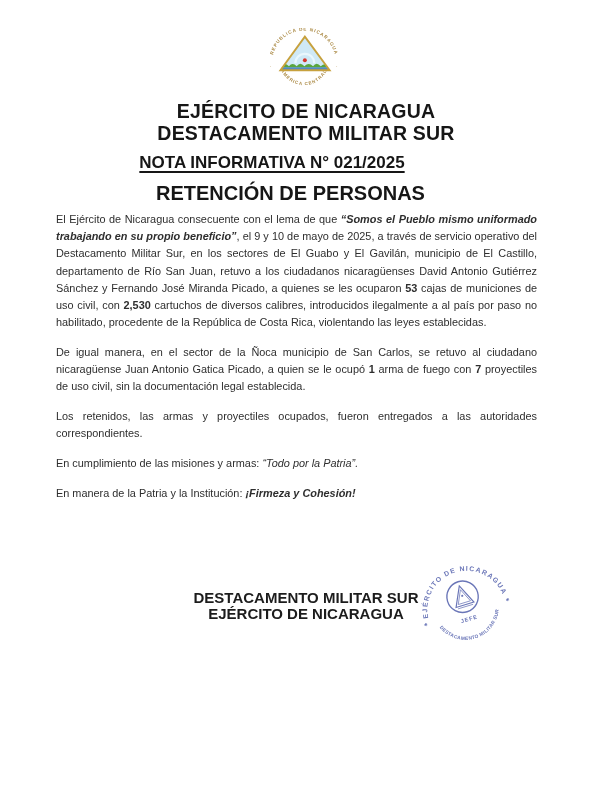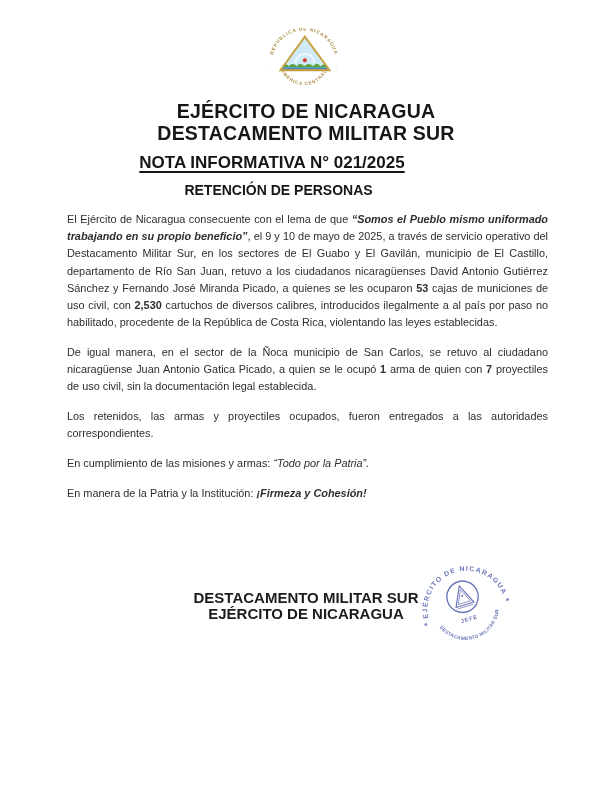--- a/index.html
+++ b/index.html
@@ -18,24 +18,24 @@
   }
   .nota-block{
     position:absolute;top:153px;left:0;width:544px;text-align:center;
   }
   .nota-block span{
     font-weight:bold;font-size:17px;color:#161616;
     text-decoration:underline;text-decoration-thickness:1.8px;text-underline-offset:3px;
   }
   .subject-block{
     position:absolute;top:182px;left:0;width:557px;text-align:center;
-    font-weight:bold;font-size:14px;color:#161616;
+    font-weight:bold;font-size:20px;color:#161616;padding-left:12px;
   }
   .body-text{
-    position:absolute;left:67px;top:211px;width:481px;
+    position:absolute;left:56px;top:211px;width:481px;
     font-size:10.9px;line-height:17.2px;color:#2e2e2e;
     text-align:justify;
   }
   .body-text p{margin:0 0 12.5px 0;}
   .signature{
     position:absolute;top:590px;left:0;width:612px;text-align:center;
     font-weight:bold;font-size:15px;line-height:15.5px;color:#1c1c1c;
   }
   .seal{
     position:absolute;left:417px;top:559px;width:98px;height:98px;
@@ -86,21 +86,21 @@
   </div>
 
   <div class="nota-block">
     <span>NOTA INFORMATIVA N° 021/2025</span>
   </div>
 
   <div class="subject-block">RETENCIÓN DE PERSONAS</div>
 
   <div class="body-text">
     <p><span>El Ejército de Nicaragua consecuente con el lema de que </span><span style="font-weight: bold; font-style: italic;">“Somos el Pueblo mismo uniformado trabajando en su propio beneficio”</span><span>, el 9 y 10 de mayo de 2025, a través de servicio operativo del Destacamento Militar Sur, en los sectores de El Guabo y El Gavilán, municipio de El Castillo, departamento de Río San Juan, retuvo a los ciudadanos nicaragüenses David Antonio Gutiérrez Sánchez y Fernando José Miranda Picado, a quienes se les ocuparon </span><span style="font-weight: bold;">53</span><span> cajas de municiones de uso civil, con </span><span style="font-weight: bold;">2,530</span><span> cartuchos de diversos calibres, introducidos ilegalmente a al país por paso no habilitado, procedente de la República de Costa Rica, violentando las leyes establecidas.</span></p>
-    <p><span>De igual manera, en el sector de la Ñoca municipio de San Carlos, se retuvo al ciudadano nicaragüense Juan Antonio Gatica Picado, a quien se le ocupó </span><span style="font-weight: bold;">1</span><span> arma de quien con </span><span style="font-weight: bold;">7</span><span> proyectiles de uso civil, sin la documentación legal establecida.</span></p>
+    <p><span>De igual manera, en el sector de la Ñoca municipio de San Carlos, se retuvo al ciudadano nicaragüense Juan Antonio Gatica Picado, a quien se le ocupó </span><span style="font-weight: bold;">1</span><span> arma de fuego con </span><span style="font-weight: bold;">7</span><span> proyectiles de uso civil, sin la documentación legal establecida.</span></p>
     <p><span>Los retenidos, las armas y proyectiles ocupados, fueron entregados a las autoridades correspondientes.</span></p>
     <p><span>En cumplimiento de las misiones y armas: </span><span style="font-weight: normal; font-style: italic;">“Todo por la Patria”.</span></p>
     <p><span>En manera de la Patria y la Institución: </span><span style="font-weight: bold; font-style: italic;">¡Firmeza y Cohesión!</span></p>
   </div>
 
   <div class="signature">
     <div>DESTACAMENTO MILITAR SUR</div>
     <div>EJÉRCITO DE NICARAGUA</div>
   </div>
 

